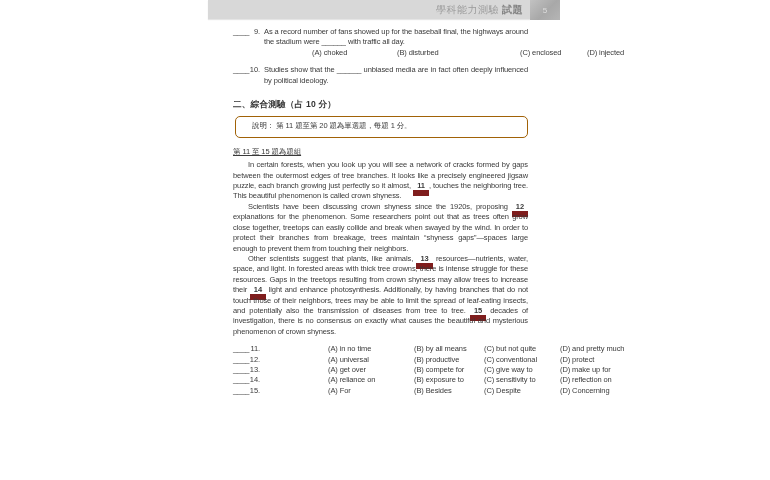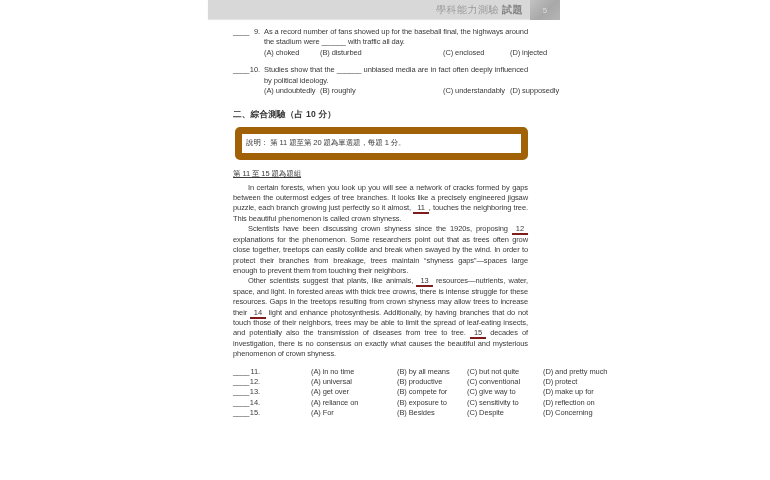--- a/index.html
+++ b/index.html
@@ -85,66 +85,67 @@
     flex: 1;
     margin-left: 4px;
     min-width: 0;
   }
   .q-text { text-align: justify; }
   .opt-row {
     display: flex;
     white-space: nowrap;
   }
   .opt { flex: none; }
-  .opt.oa { width: 56px; }
+  .opt.oa { width: 85px; margin-left: 48px; }
   .opt.ob { width: 82px; }
   .opt.oc { width: 67px; margin-left: 41px; }
   .opt.od { flex: 1; }
   
   .section-title {
     font-size: 8.6px;
     font-weight: bold;
     color: #333333;
     margin: 0 0 7px 0;
     letter-spacing: 0.2px;
   }
   .instruction-box {
-    border: 7px solid #a16207;
+    border: 1px solid #a16207;
     border-radius: 5px;
-    padding: 4px 8px 5px 4px;
+    padding: 4px 8px 5px 16px;
     margin: 0 0 9px 2px;
     white-space: pre-wrap;
   }
   .group-heading {
     text-decoration: underline;
     margin: 0 0 3px 0;
   }
   .para {
     margin: 0;
     text-align: justify;
     text-indent: 15px;
   }
   .blank {
-    border-bottom: 2px solid #7f1d1d;
+    border-bottom: 6px solid #7f1d1d;
     padding: 0 4px;
+    font-weight: bold;
   }
   
   .cloze-block { margin-top: 7px; }
   .c-row {
     display: flex;
     white-space: nowrap;
   }
   .c-label {
     flex: none;
     width: 27px;
     display: flex;
     justify-content: space-between;
   }
   .copt { flex: none; margin-left: 12px; }
-  .copt.ca { width: 74px; margin-left: 3px; padding-left: 48px; }
+  .copt.ca { width: 74px; margin-left: 20px; padding-left: 48px; }
   .copt.cb { width: 58px; }
   .copt.cc { width: 64px; }
   .copt.cd { flex: 1; }
 </style>
 </head>
 <body>
 
 <div class="canvas">
 
   <div class="header-bar">
@@ -170,26 +171,20 @@
       </div>
     </div>
 
     <div class="q last-vocab">
       <span class="q-label">
         <span>____</span>
         <span>10.</span>
       </span>
       <div class="q-body">
         <div class="q-text">Studies show that the ______ unbiased media are in fact often deeply influenced by political ideology.</div>
-        <div class="opt-row">
-          <span class="opt oa">(A) undoubtedly</span>
-          <span class="opt ob">(B) roughly</span>
-          <span class="opt oc">(C) understandably</span>
-          <span class="opt od">(D) supposedly</span>
-        </div>
       </div>
     </div>
 
     <div class="section-title">二、綜合測驗（占 10 分）</div>
     <div class="instruction-box">說明： 第 11 題至第 20 題為單選題，每題 1 分。</div>
 
     <div class="group-heading">第 11 至 15 題為題組</div>
     <p class="para">In certain forests, when you look up you will see a network of cracks formed by gaps between the outermost edges of tree branches. It looks like a precisely engineered jigsaw puzzle, each branch growing just perfectly so it almost, <span class="blank">11</span>, touches the neighboring tree. This beautiful phenomenon is called crown shyness.</p>
     <p class="para">Scientists have been discussing crown shyness since the 1920s, proposing <span class="blank">12</span> explanations for the phenomenon. Some researchers point out that as trees often grow close together, treetops can easily collide and break when swayed by the wind. In order to protect their branches from breakage, trees maintain “shyness gaps”—spaces large enough to prevent them from touching their neighbors.</p>
     <p class="para">Other scientists suggest that plants, like animals, <span class="blank">13</span> resources—nutrients, water, space, and light. In forested areas with thick tree crowns, there is intense struggle for these resources. Gaps in the treetops resulting from crown shyness may allow trees to increase their <span class="blank">14</span> light and enhance photosynthesis. Additionally, by having branches that do not touch those of their neighbors, trees may be able to limit the spread of leaf-eating insects, and potentially also the transmission of diseases from tree to tree. <span class="blank">15</span> decades of investigation, there is no consensus on exactly what causes the beautiful and mysterious phenomenon of crown shyness.</p>

